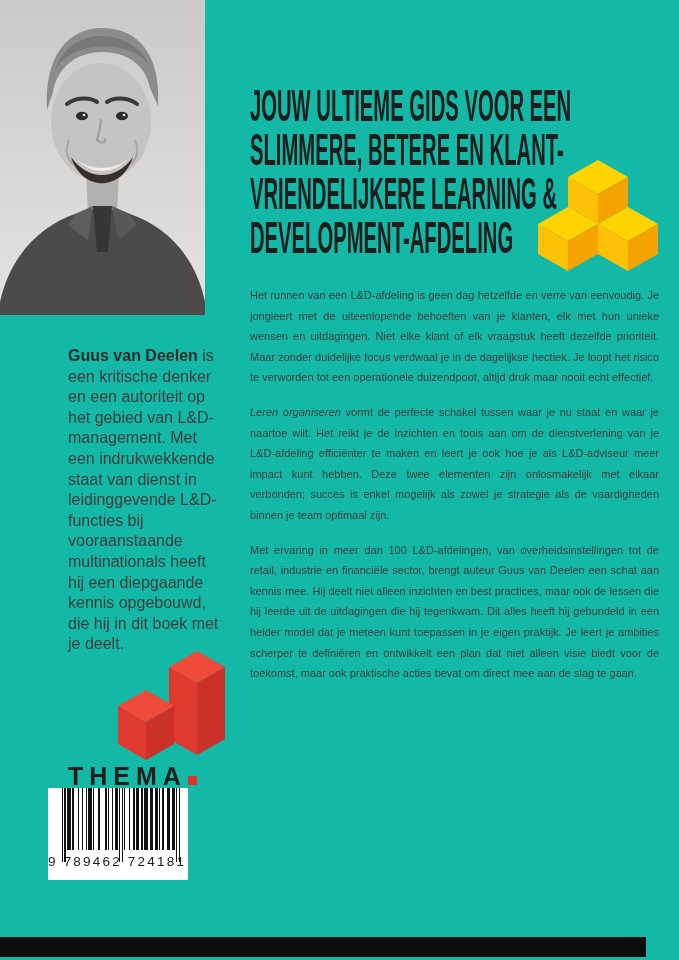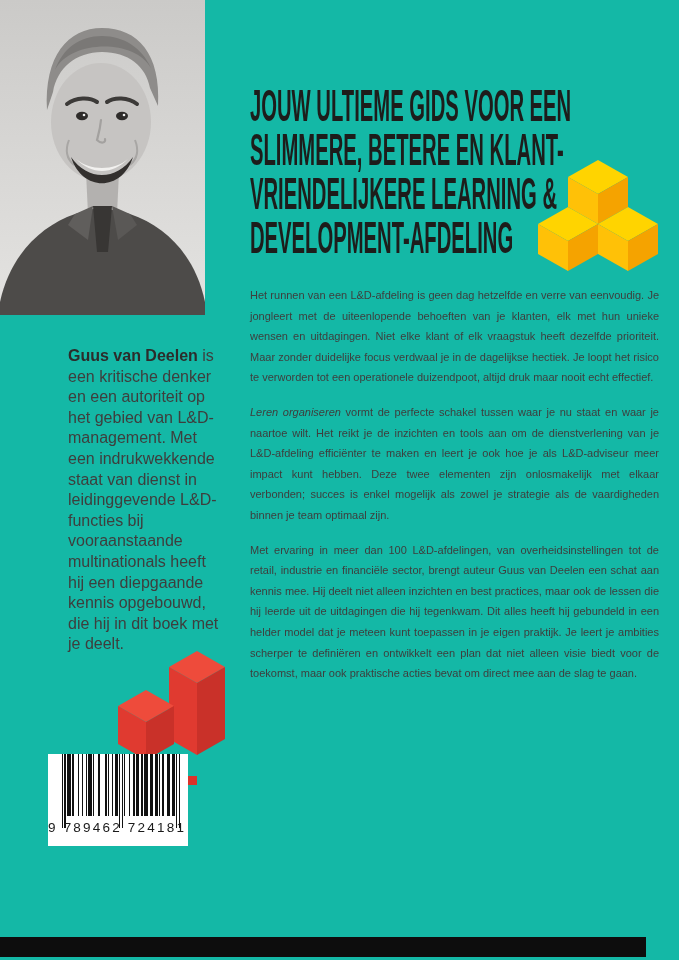--- a/index.html
+++ b/index.html
@@ -30,21 +30,21 @@
 
   
   .rblocks{position:absolute;left:108px;top:642px;width:130px;height:125px;}
 
   
   .pub{position:absolute;left:68px;top:762px;color:#1d1d1b;font-size:25px;
         font-weight:600;letter-spacing:6px;white-space:nowrap;}
   .pub .dot{display:inline-block;width:9px;height:9px;background:#dd3229;margin-left:1px;}
 
   
-  .barcode{position:absolute;left:48px;top:754px;width:140px;height:92px;background:#fff;}
+  .barcode{position:absolute;left:48px;top:788px;width:140px;height:92px;background:#fff;}
   .barcode svg{position:absolute;left:14px;top:0;}
   .barcode .digits{position:absolute;left:0;top:66px;width:136px;color:#1a1a1a;
         font-size:13.5px;letter-spacing:2.2px;white-space:nowrap;}
 
   
   .bottombar{position:absolute;left:0;top:937px;width:646px;height:20px;background:#0d0d0d;}
 </style>
 </head>
 <body>
 

